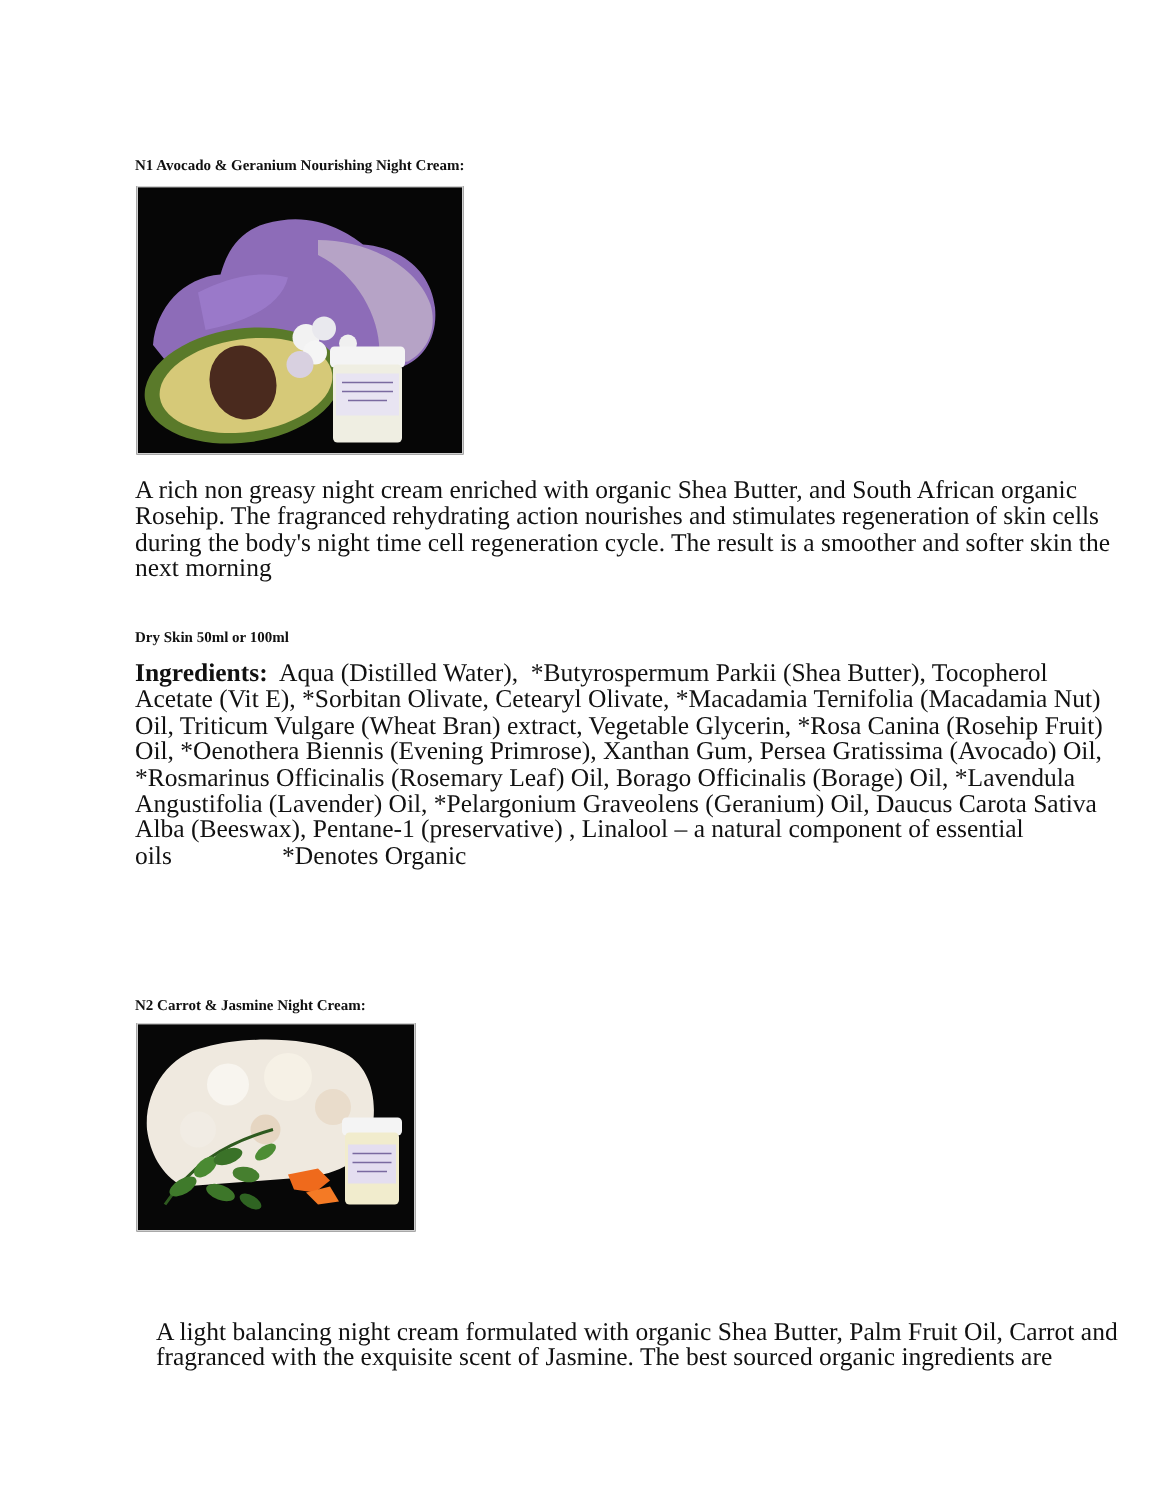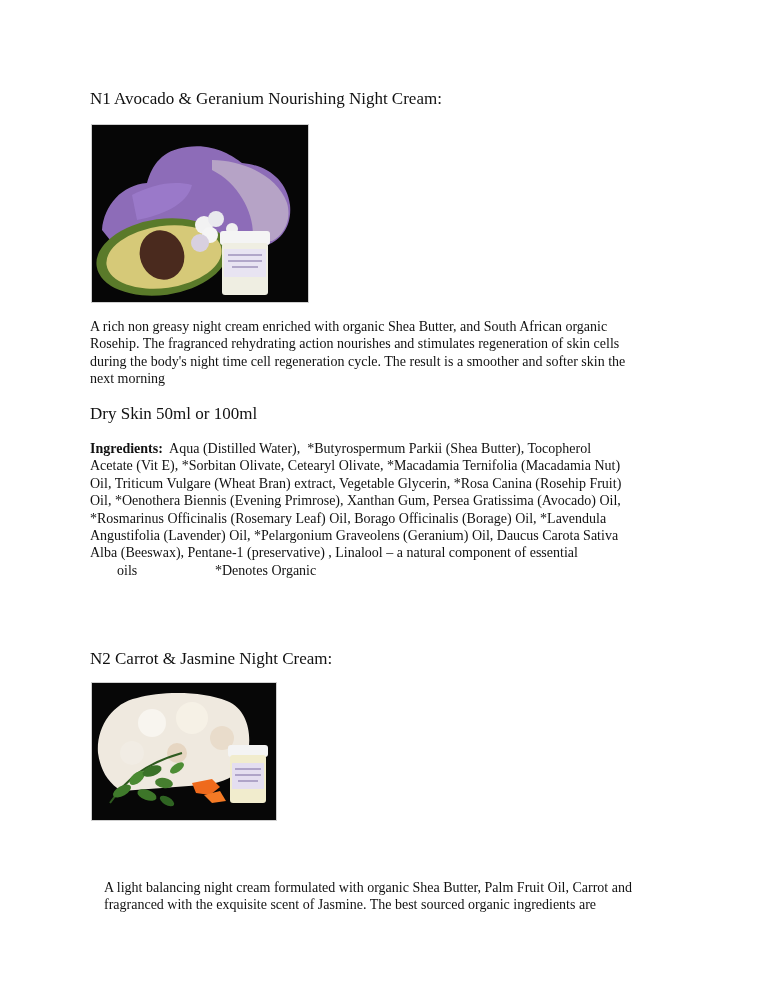--- a/index.html
+++ b/index.html
@@ -3,24 +3,24 @@
   <meta charset="utf-8">
   <style>
     html, body { margin: 0; padding: 0; background: #ffffff; }
     body {
       width: 768px; height: 994px; position: relative; overflow: hidden;
       font-family: "Liberation Serif", serif; color: #111111;
     }
     .page { position: absolute; left: 90px; top: 0; width: 590px; }
     .abs { position: absolute; }
     .heading {
-      font-weight: normal; font-size: 17px; line-height: 17.5px; white-space: nowrap;
+      font-weight: bold; font-size: 10px; line-height: 17.5px; white-space: nowrap; margin-top: 12px;
     }
     .para {
-      font-size: 14px; line-height: 17.4px; margin: 0; width: 590px;
+      font-size: 17px; line-height: 17.4px; margin: 0; width: 590px;
     }
     .para span.line { display: block; white-space: nowrap; }
     .photo {
       position: absolute; background: #050505; overflow: hidden;
       border: 1px solid #cfcfcf;
     }
     .bold { font-weight: bold; }
   </style>
 </head>
 <body>
@@ -66,21 +66,21 @@
   <div class="abs heading" style="top:405px;">Dry Skin 50ml or 100ml</div>
 
   <div class="abs para" style="top:440px;">
     <span class="line"><span class="bold">Ingredients:</span><span style="white-space:pre;margin-top:44px;">  Aqua (Distilled Water),  *Butyrospermum Parkii (Shea Butter), Tocopherol</span></span>
     <span class="line">Acetate (Vit E), *Sorbitan Olivate, Cetearyl Olivate, *Macadamia Ternifolia (Macadamia Nut)</span>
     <span class="line">Oil,  Triticum Vulgare (Wheat Bran) extract, Vegetable Glycerin, *Rosa Canina (Rosehip Fruit)</span>
     <span class="line">Oil, *Oenothera Biennis (Evening Primrose), Xanthan Gum, Persea Gratissima (Avocado) Oil,</span>
     <span class="line">*Rosmarinus Officinalis (Rosemary Leaf) Oil,  Borago Officinalis (Borage) Oil,  *Lavendula</span>
     <span class="line">Angustifolia (Lavender) Oil, *Pelargonium Graveolens (Geranium) Oil,  Daucus Carota Sativa</span>
     <span class="line">Alba (Beeswax), Pentane-1 (preservative) , Linalool – a natural component of essential</span>
-    <span class="line"><span style="display:inline-block;width:98px;margin-left:27px;">oils</span><span>*Denotes Organic</span></span>
+    <span class="line"><span style="display:inline-block;width:98px;">oils</span><span>*Denotes Organic</span></span>
   </div>
 
   <div class="abs heading" style="top:650px;">N2 Carrot &amp; Jasmine Night Cream:</div>
 
   <div class="photo" style="left:1px; top:682px; width:184px; height:137px;" title="White crystal cluster, green herbs, carved carrot pieces and jar of Carrot &amp; Jasmine Night Cream">
     <svg width="184" height="137" viewBox="0 0 184 137">
       <rect width="184" height="137" fill="#070707"></rect>
 
       <path d="M6 70 C 4 45, 20 20, 45 15 C 70 8, 110 8, 135 18 C 155 26, 160 50, 156 70 C 152 90, 135 100, 110 102 L 30 108 C 15 100, 8 85, 6 70 Z" fill="#efe9df"></path>
       <circle cx="60" cy="40" r="14" fill="#f8f5ef"></circle>

